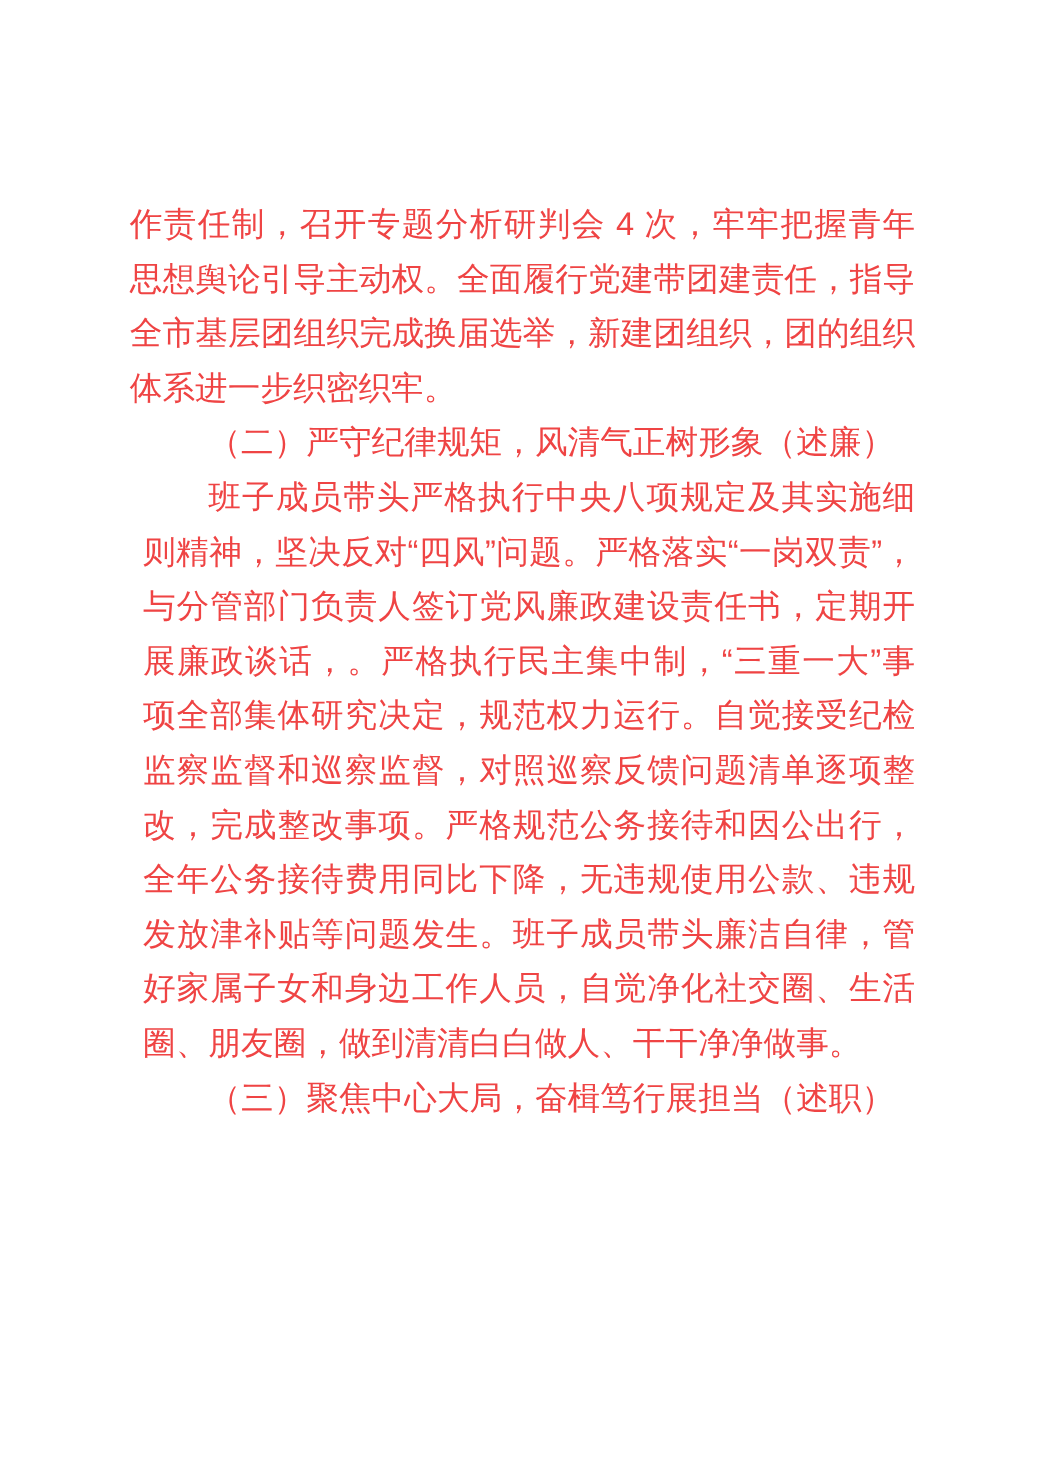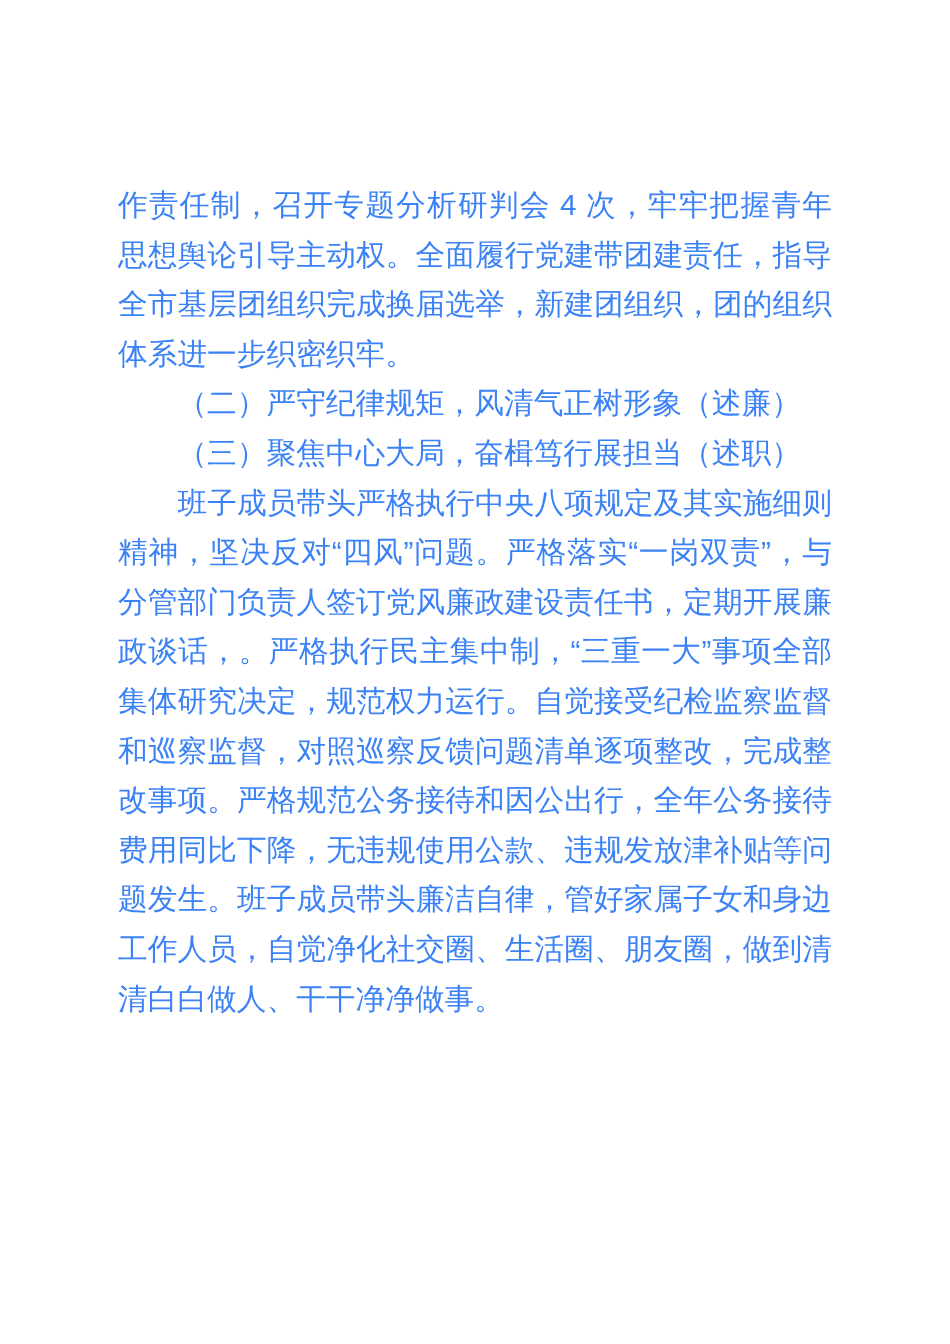--- a/index.html
+++ b/index.html
@@ -13,39 +13,40 @@
     height: 1344px;
     background: #ffffff;
     overflow: hidden;
     font-family: "Liberation Sans", "DejaVu Sans", sans-serif;
   }
   .doc-body {
     position: absolute;
     left: 118px;
     top: 180px;
     width: 714px;
-    color: #3b82f6;
+    color: #ef4444;
     font-size: 29.7px;
     line-height: 49.6px;
     text-align: justify;
     text-align-last: left;
     letter-spacing: 0;
     word-break: break-all;
   }
   .doc-body p {
     margin: 0;
     padding: 0;
   }
   .doc-body p.indent {
     text-indent: 2em;
+    margin-left: 12px;
   }
 </style>
 </head>
 <body>
 
 <div class="page">
   <div class="doc-body">
     <p>作责任制，召开专题分析研判会 4 次，牢牢把握青年思想舆论引导主动权。全面履行党建带团建责任，指导全市基层团组织完成换届选举，新建团组织，团的组织体系进一步织密织牢。</p>
     <p class="indent">（二）严守纪律规矩，风清气正树形象（述廉）</p>
+    <p class="indent">班子成员带头严格执行中央八项规定及其实施细则精神，坚决反对“四风”问题。严格落实“一岗双责”，与分管部门负责人签订党风廉政建设责任书，定期开展廉政谈话，。严格执行民主集中制，“三重一大”事项全部集体研究决定，规范权力运行。自觉接受纪检监察监督和巡察监督，对照巡察反馈问题清单逐项整改，完成整改事项。严格规范公务接待和因公出行，全年公务接待费用同比下降，无违规使用公款、违规发放津补贴等问题发生。班子成员带头廉洁自律，管好家属子女和身边工作人员，自觉净化社交圈、生活圈、朋友圈，做到清清白白做人、干干净净做事。</p>
     <p class="indent">（三）聚焦中心大局，奋楫笃行展担当（述职）</p>
-    <p class="indent">班子成员带头严格执行中央八项规定及其实施细则精神，坚决反对“四风”问题。严格落实“一岗双责”，与分管部门负责人签订党风廉政建设责任书，定期开展廉政谈话，。严格执行民主集中制，“三重一大”事项全部集体研究决定，规范权力运行。自觉接受纪检监察监督和巡察监督，对照巡察反馈问题清单逐项整改，完成整改事项。严格规范公务接待和因公出行，全年公务接待费用同比下降，无违规使用公款、违规发放津补贴等问题发生。班子成员带头廉洁自律，管好家属子女和身边工作人员，自觉净化社交圈、生活圈、朋友圈，做到清清白白做人、干干净净做事。</p>
   </div>
 </div>
 
 </body></html>

